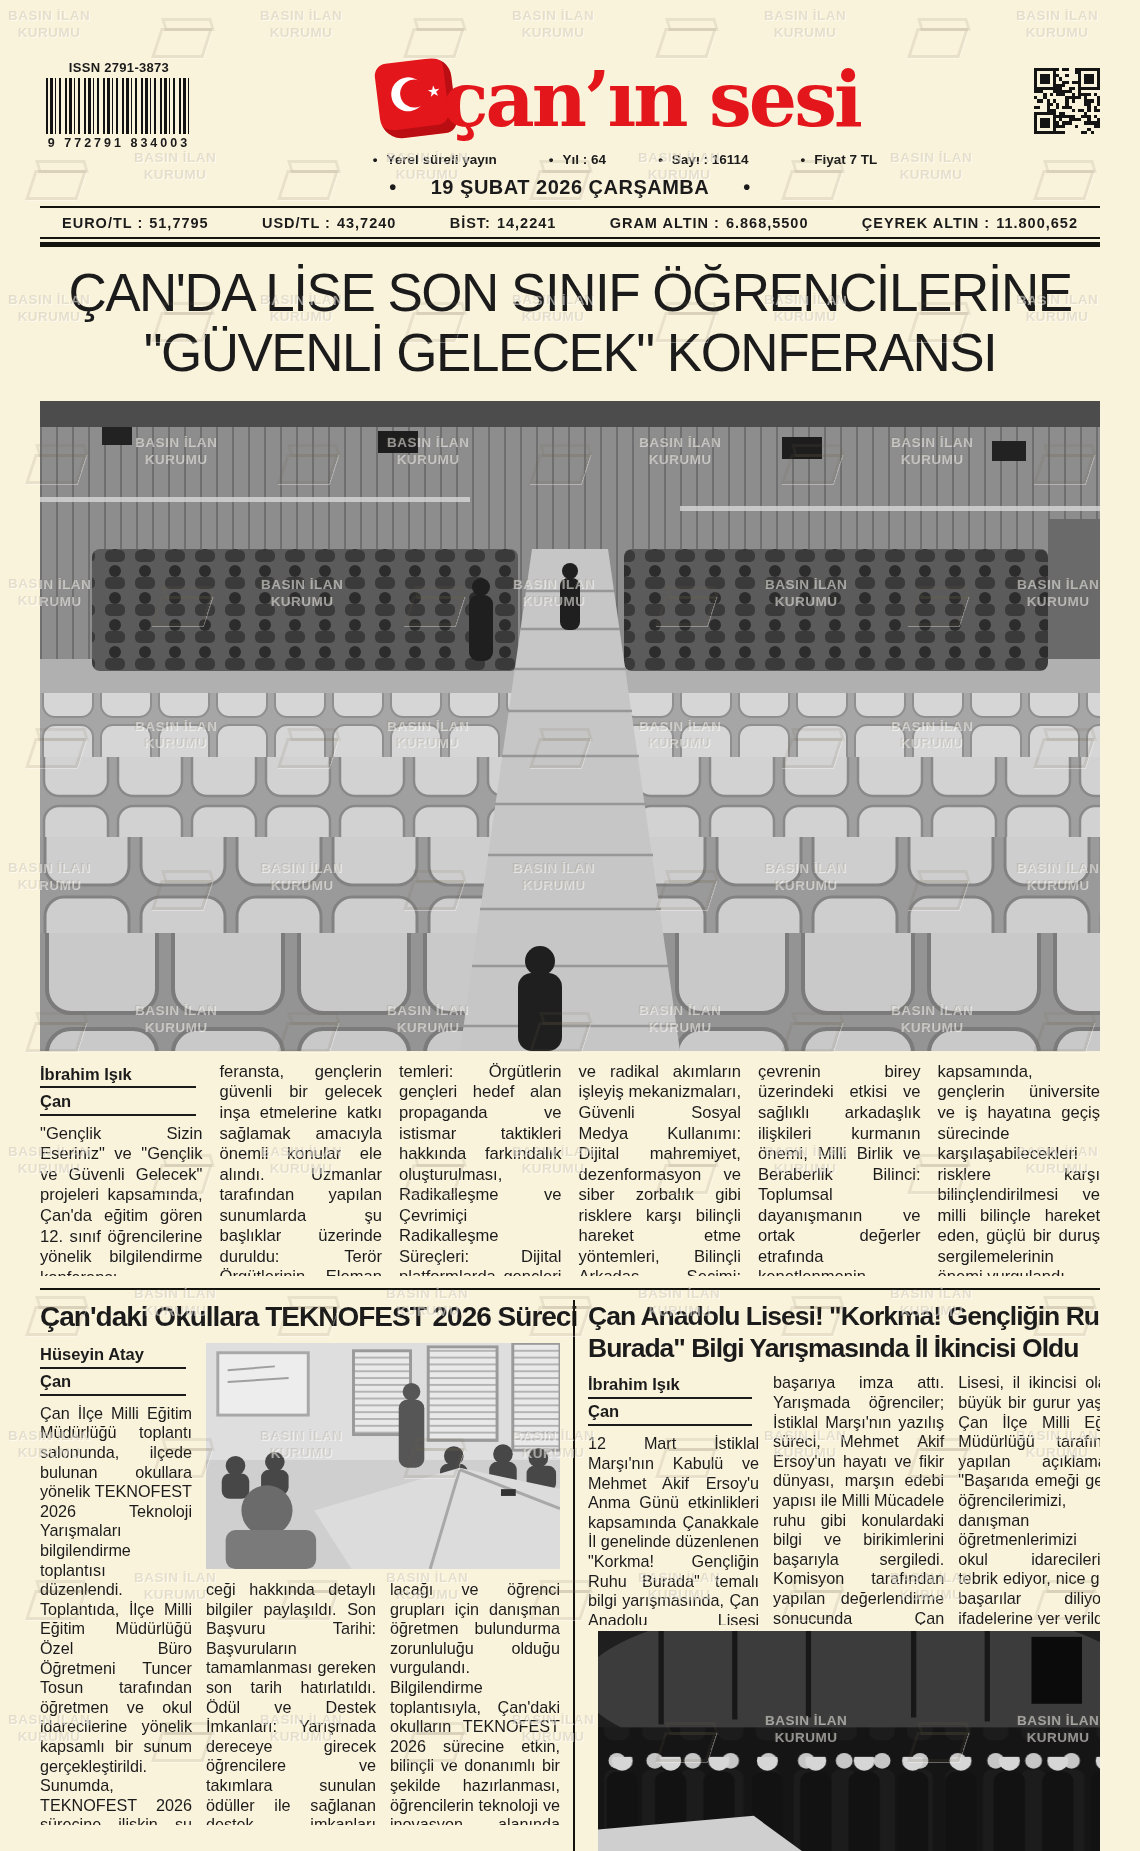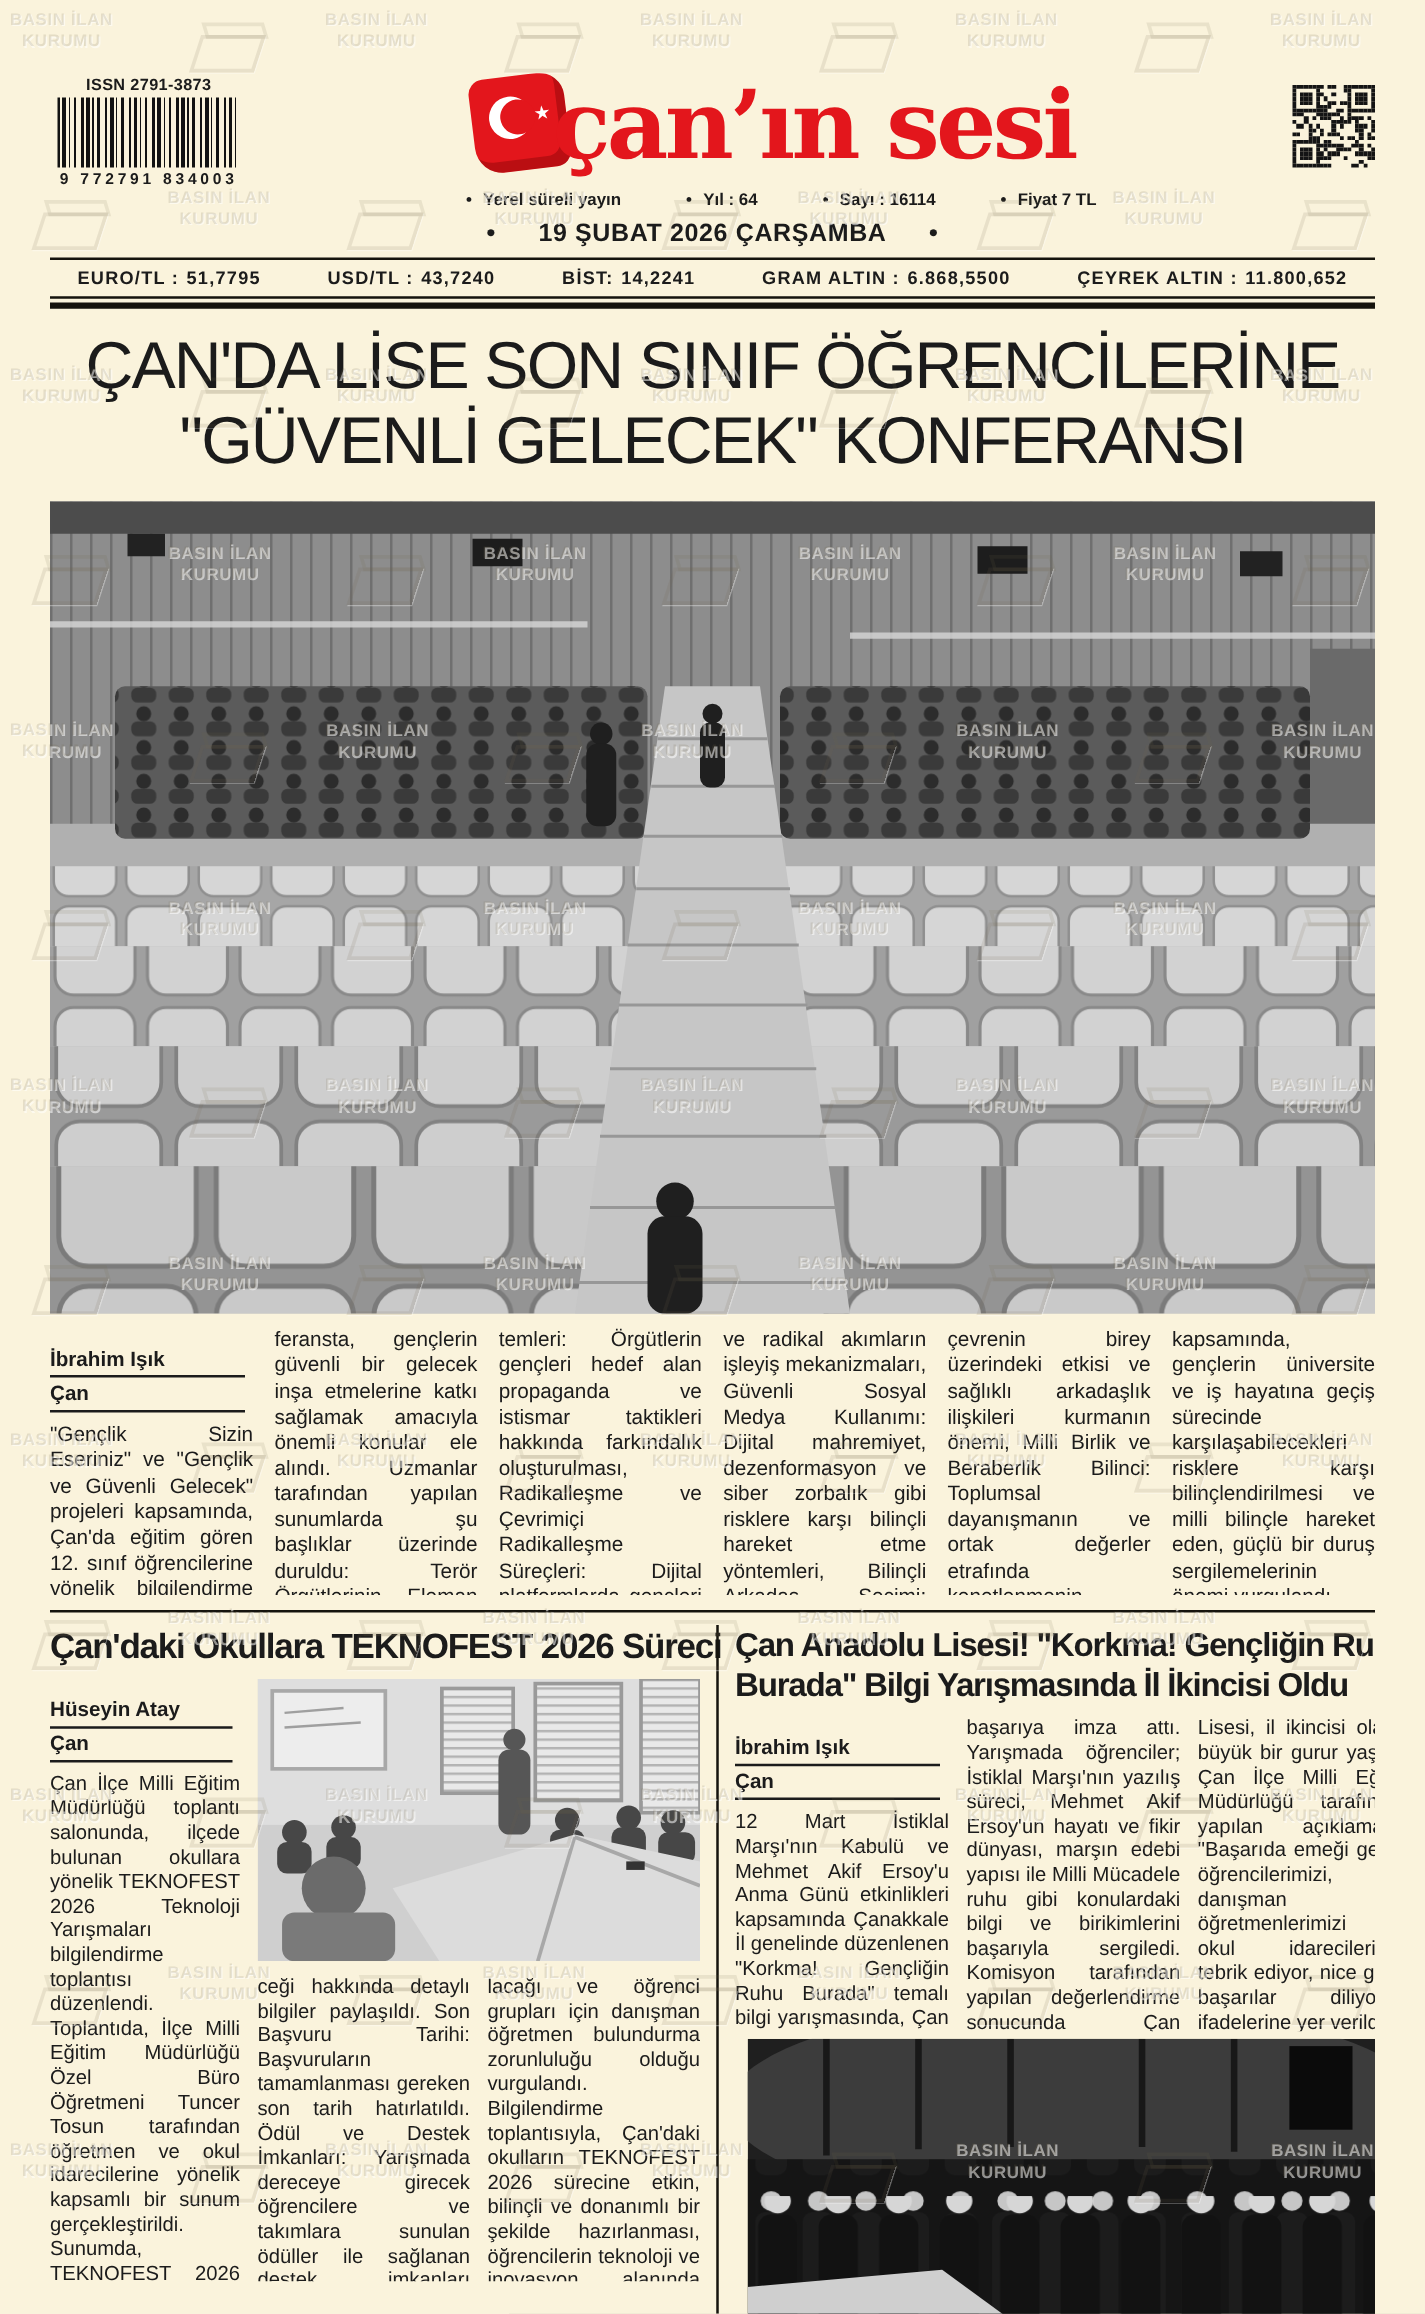--- a/index.html
+++ b/index.html
@@ -48,21 +48,21 @@
   .rule-heavy{margin:0 40px;border-top:2px solid #15130d;border-bottom:5px solid #15130d;height:3px;}
   
   .lead-headline{margin:16px 36px 0;text-align:center;font-weight:400;font-size:53px;
                  line-height:1.14;letter-spacing:-1.5px;}
   .photo-frame{margin:17px 40px 0;overflow:hidden;}
   .photo-frame svg{display:block;width:100%;height:100%;}
   .lead-photo{height:650px;}
   .lead-cols{display:grid;grid-template-columns:repeat(6,1fr);gap:17px;margin:11px 40px 0;
              height:214px;overflow:hidden;font-size:16.6px;line-height:1.24;text-align:justify;}
   .lead-cols p{margin:0;}
-  .byline{font-size:16.5px;font-weight:bold;margin:16px 0 8px;}
+  .byline{font-size:16.5px;font-weight:bold;margin:2px 0 8px;}
   .byline span{display:block;border-bottom:2px solid #1b1b1b;padding-bottom:2px;margin-bottom:3px;width:96%;}
   .sep-rule{border-top:2px solid #15130d;margin:12px 40px 10px;}
   
   .bottom{display:grid;grid-template-columns:520px 2px 1fr;column-gap:13px;
           margin:0 40px;height:568px;overflow:hidden;}
   .vsep{background:#15130d;width:2px;}
   .story h2{margin:0 0 9px;font-weight:800;letter-spacing:-1px;line-height:1.22;}
   .story h2 span{display:block;white-space:nowrap;}
   .left-story h2{font-size:28px;}
   .right-story h2{font-size:26.5px;}

